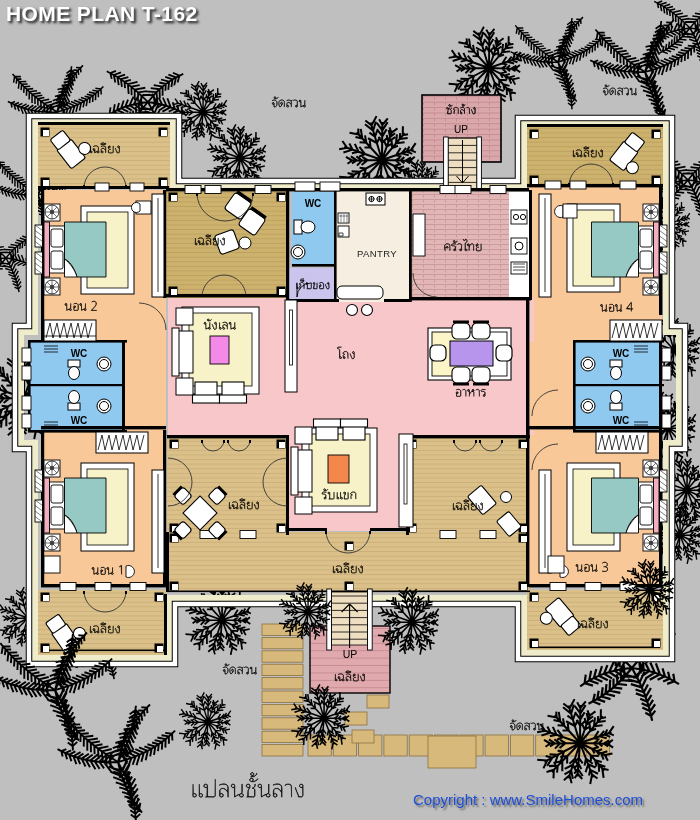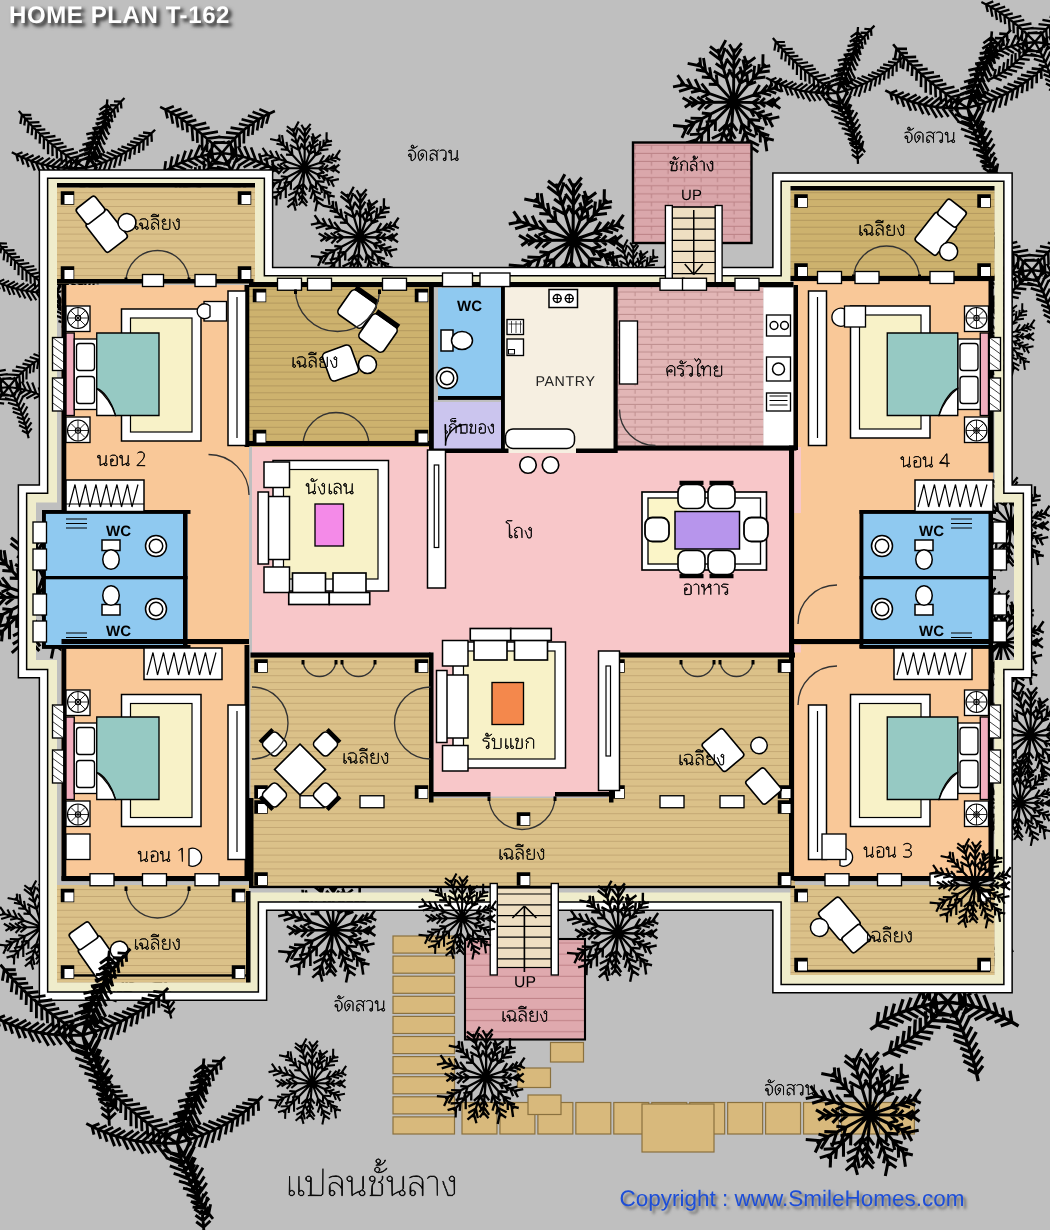--- a/index.html
+++ b/index.html
@@ -1,15 +1,15 @@
 <!DOCTYPE html>
 <html><head><meta charset="utf-8"><style>
 html,body{margin:0;padding:0;background:#bfbfbf;width:700px;height:820px;overflow:hidden}
 #wrap{position:relative;width:700px;height:820px;font-family:"Liberation Sans",sans-serif}
-#title{position:absolute;left:6px;top:2px;font-size:16px;font-weight:bold;color:#fff;letter-spacing:0.4px;text-shadow:2px 2px 3px #4a4a4a, 2px 2px 2px #555}
+#title{position:absolute;left:6px;top:2px;font-size:21px;font-weight:bold;color:#fff;letter-spacing:0.4px;text-shadow:2px 2px 3px #4a4a4a, 2px 2px 2px #555}
 #copy{position:absolute;left:413px;top:791px;font-size:15px;color:#1d4ed8;text-shadow:2px 2px 2px #6a6a6a}
 </style></head>
 <body>
 <div id="wrap">
 <svg width="700" height="820" viewBox="0 0 700 820">
 
 <defs>
 <pattern id="plank" width="8" height="4.6" patternUnits="userSpaceOnUse">
   <rect width="8" height="4.6" fill="#dbc189"></rect>
           <rect y="4" width="8" height="0.6" fill="#c2a672"></rect>

